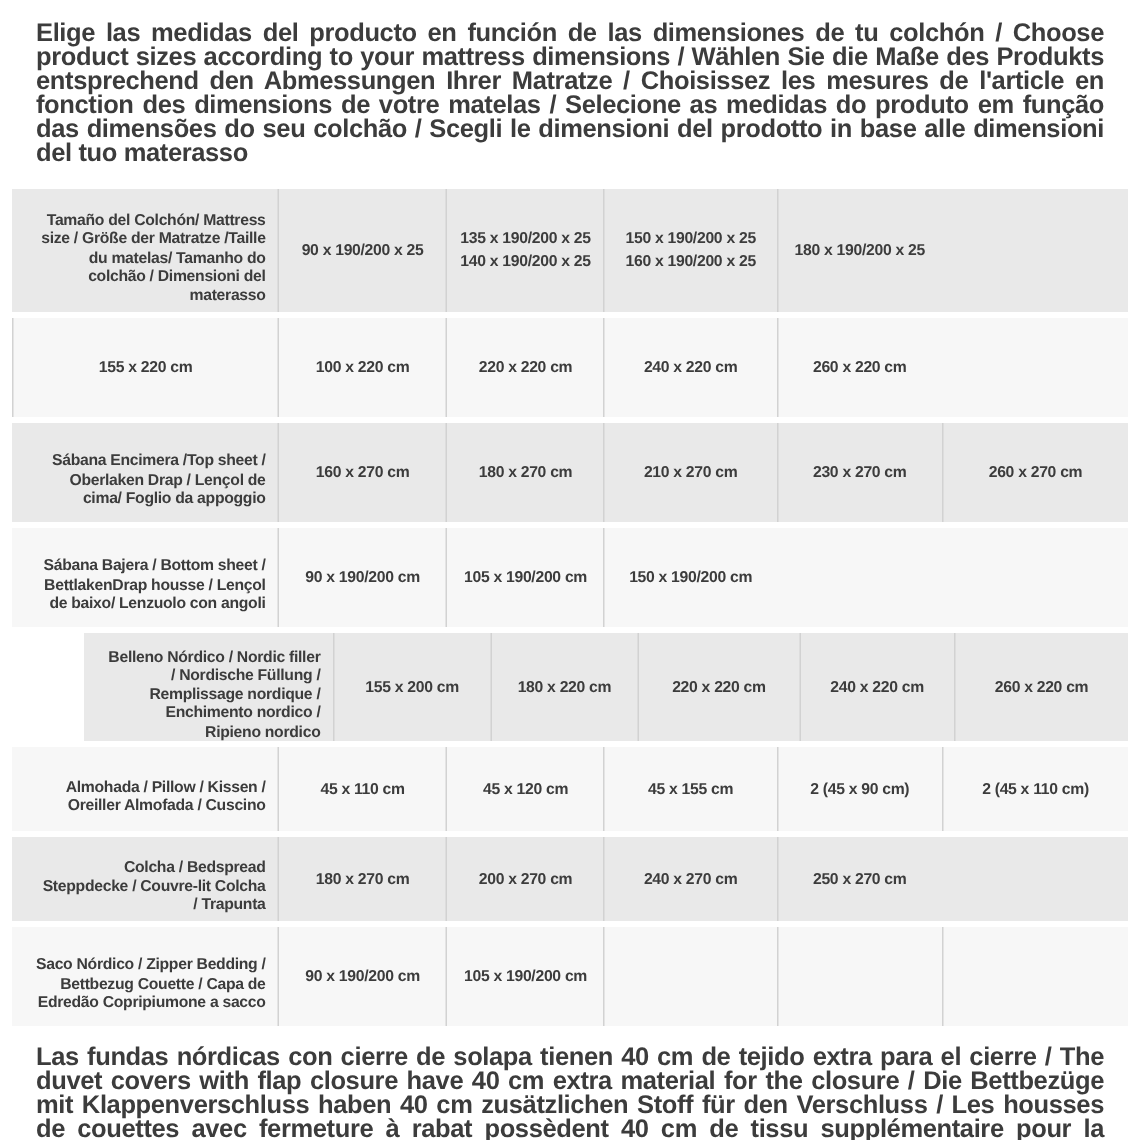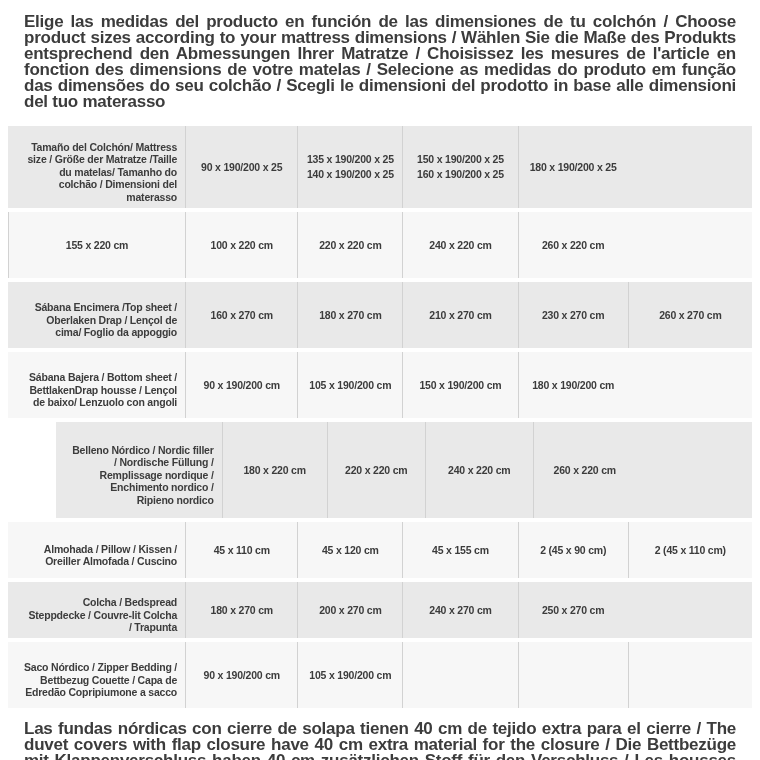--- a/index.html
+++ b/index.html
@@ -48,21 +48,21 @@
   .cell:nth-child(2) { width: 15.1%; }
   .cell:nth-child(3) { width: 14.1%; }
   .cell:nth-child(4) { width: 15.5%; }
   .cell:nth-child(5) { width: 14.8%; }
   .cell:nth-child(6) { width: 16.7%; }
 
   .r1 { height: 82px; }
   .r2 { height: 66px; }
   .r3 { height: 66px; }
   .r4 { height: 66px; }
-  .r5 { height: 96px; margin-left: 48px; }
+  .r5 { height: 72px; margin-left: 48px; }
   .r6 { height: 56px; }
   .r7 { height: 56px; }
   .r8 { height: 66px; }
 </style>
 </head>
 <body>
 
 <div class="page">
 
   <p class="para intro">Elige las medidas del producto en función de las dimensiones de tu colchón / Choose product sizes according to your mattress dimensions / Wählen Sie die Maße des Produkts entsprechend den Abmessungen Ihrer Matratze / Choisissez les mesures de l'article en fonction des dimensions de votre matelas / Selecione as medidas do produto em função das dimensões do seu colchão / Scegli le dimensioni del prodotto in base alle dimensioni del tuo materasso</p>
@@ -94,25 +94,25 @@
       <div class="cell val">210 x 270 cm</div>
       <div class="cell val">230 x 270 cm</div>
       <div class="cell val">260 x 270 cm</div>
     </div>
 
     <div class="row light r4">
       <div class="cell label">Sábana Bajera / Bottom sheet / BettlakenDrap housse / Lençol de baixo/ Lenzuolo con angoli</div>
       <div class="cell val">90 x 190/200 cm</div>
       <div class="cell val">105 x 190/200 cm</div>
       <div class="cell val">150 x 190/200 cm</div>
-      <div class="cell val">180 x 190/200 cm</div>
     </div>
 
     <div class="row gray r5">
       <div class="cell label">Belleno Nórdico / Nordic filler / Nordische Füllung / Remplissage nordique / Enchimento nordico / Ripieno nordico</div>
+      <div class="cell val">155 x 200 cm</div>
       <div class="cell val">180 x 220 cm</div>
       <div class="cell val">220 x 220 cm</div>
       <div class="cell val">240 x 220 cm</div>
       <div class="cell val">260 x 220 cm</div>
     </div>
 
     <div class="row light r6">
       <div class="cell label">Almohada  / Pillow / Kissen / Oreiller Almofada / Cuscino</div>
       <div class="cell val">45 x 110 cm</div>
       <div class="cell val">45 x 120 cm</div>

